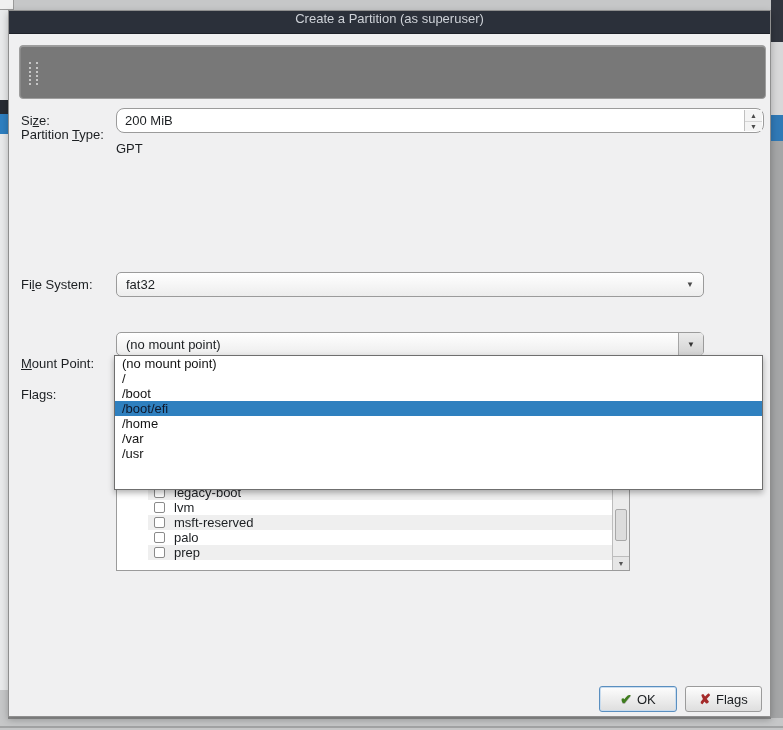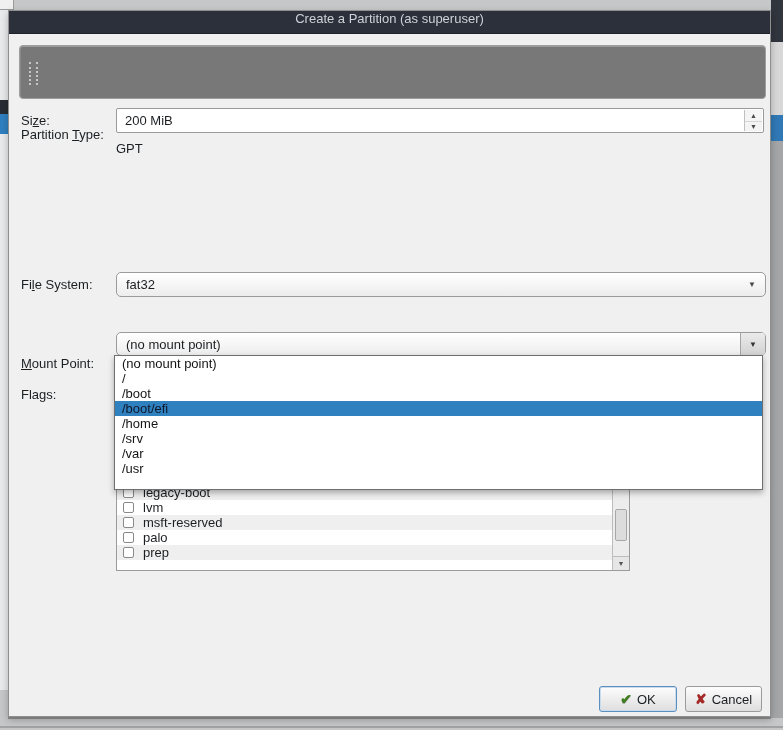--- a/index.html
+++ b/index.html
@@ -49,36 +49,36 @@
   #size-label{top:102px;}
   #ptype-label{top:116px;}
   #ptype-value{position:absolute;left:107px;top:130px;line-height:16px;}
   #fs-label{top:266px;}
   #mp-label{top:325px;margin-top:20px;}
   #flags-label{top:376px;}
 
   
   #size-input{
     position:absolute;left:107px;top:97px;width:648px;height:25px;
-    background:#ffffff;border:1px solid #9b9b9b;border-radius:2px;
+    background:#ffffff;border:1px solid #9b9b9b;border-radius:8px;
   }
   #size-value{position:absolute;left:8px;top:0;line-height:23px;}
   #spin{
     position:absolute;right:1px;top:1px;width:18px;height:21px;
     border-left:1px solid #c0c0c0;background:#f4f4f4;
   }
   .spin-btn{
     position:absolute;left:0;width:100%;height:50%;display:flex;align-items:center;justify-content:center;
     font-size:7px;color:#4a4a4a;
   }
   #spin-up{top:0;} #spin-down{bottom:0;border-top:1px solid #d6d6d6;}
 
   
   .combo{
-    position:absolute;left:107px;width:650px;height:25px;
+    position:absolute;left:107px;width:588px;height:25px;
     background:linear-gradient(#ffffff,#ededed);
     border:1px solid #9b9b9b;border-radius:5px;
   }
   #fs-combo{top:261px;}
   #mp-combo{top:321px;height:24px;}
   .combo-text{position:absolute;left:9px;top:0;line-height:23px;}
   .combo-chevron{
     position:absolute;right:9px;top:0;height:100%;display:flex;align-items:center;
     font-size:8px;color:#4a4a4a;
   }
@@ -96,21 +96,21 @@
     box-shadow:0 3px 6px rgba(0,0,0,.3);
   }
   .opt{
     height:15px;line-height:15px;padding-left:7px;white-space:nowrap;color:#141414;
   }
   .opt.sel{background:#2f80bf;color:#0f172a;}
 
   
   #flags-list{
     position:absolute;left:107px;top:473px;width:514px;height:87px;
-    background:#ffffff;border:1px solid #9b9b9b;overflow:hidden;z-index:10;
+    background:#ffffff;border:1px solid #9b9b9b;overflow:hidden;z-index:10;padding-left:31px;
   }
   .flag-row{
     position:relative;height:15px;line-height:15px;padding-left:26px;white-space:nowrap;
   }
   .flag-row:nth-child(odd){background:#efefef;}
   .flag-row:nth-child(even){background:#ffffff;}
   .flag-checkbox{
     position:absolute;left:6px;top:2px;width:11px;height:11px;
     background:#fff;border:1px solid #8a8a8a;border-radius:2px;
   }
@@ -191,21 +191,20 @@
           <span>▼</span>
         </div>
     </div>
 
     <div id="mp-popup">
       <div class="opt">(no mount point)</div>
       <div class="opt">/</div>
       <div class="opt">/boot</div>
       <div class="opt sel">/boot/efi</div>
       <div class="opt">/home</div>
-      <div class="opt">/srv</div>
       <div class="opt">/var</div>
       <div class="opt">/usr</div>
     </div>
 
     <div class="lbl" id="flags-label"><span>Flags:</span></div>
     <div id="flags-list">
       <div class="flag-row"><span class="flag-checkbox"></span><span>legacy-boot</span></div>
       <div class="flag-row"><span class="flag-checkbox"></span><span>lvm</span></div>
       <div class="flag-row"><span class="flag-checkbox"></span><span>msft-reserved</span></div>
       <div class="flag-row"><span class="flag-checkbox"></span><span>palo</span></div>
@@ -215,17 +214,17 @@
         <div id="flags-scroll-down">▼</div>
       </div>
     </div>
 
     <div class="btn" id="ok-btn">
       <span id="ok-icon">✔</span>
       <span>OK</span>
     </div>
     <div class="btn" id="cancel-btn">
       <span id="cancel-icon">✘</span>
-      <span>Cancel</span>
+      <span>Flags</span>
     </div>
 
   </div>
 </div>
 
 </body></html>

